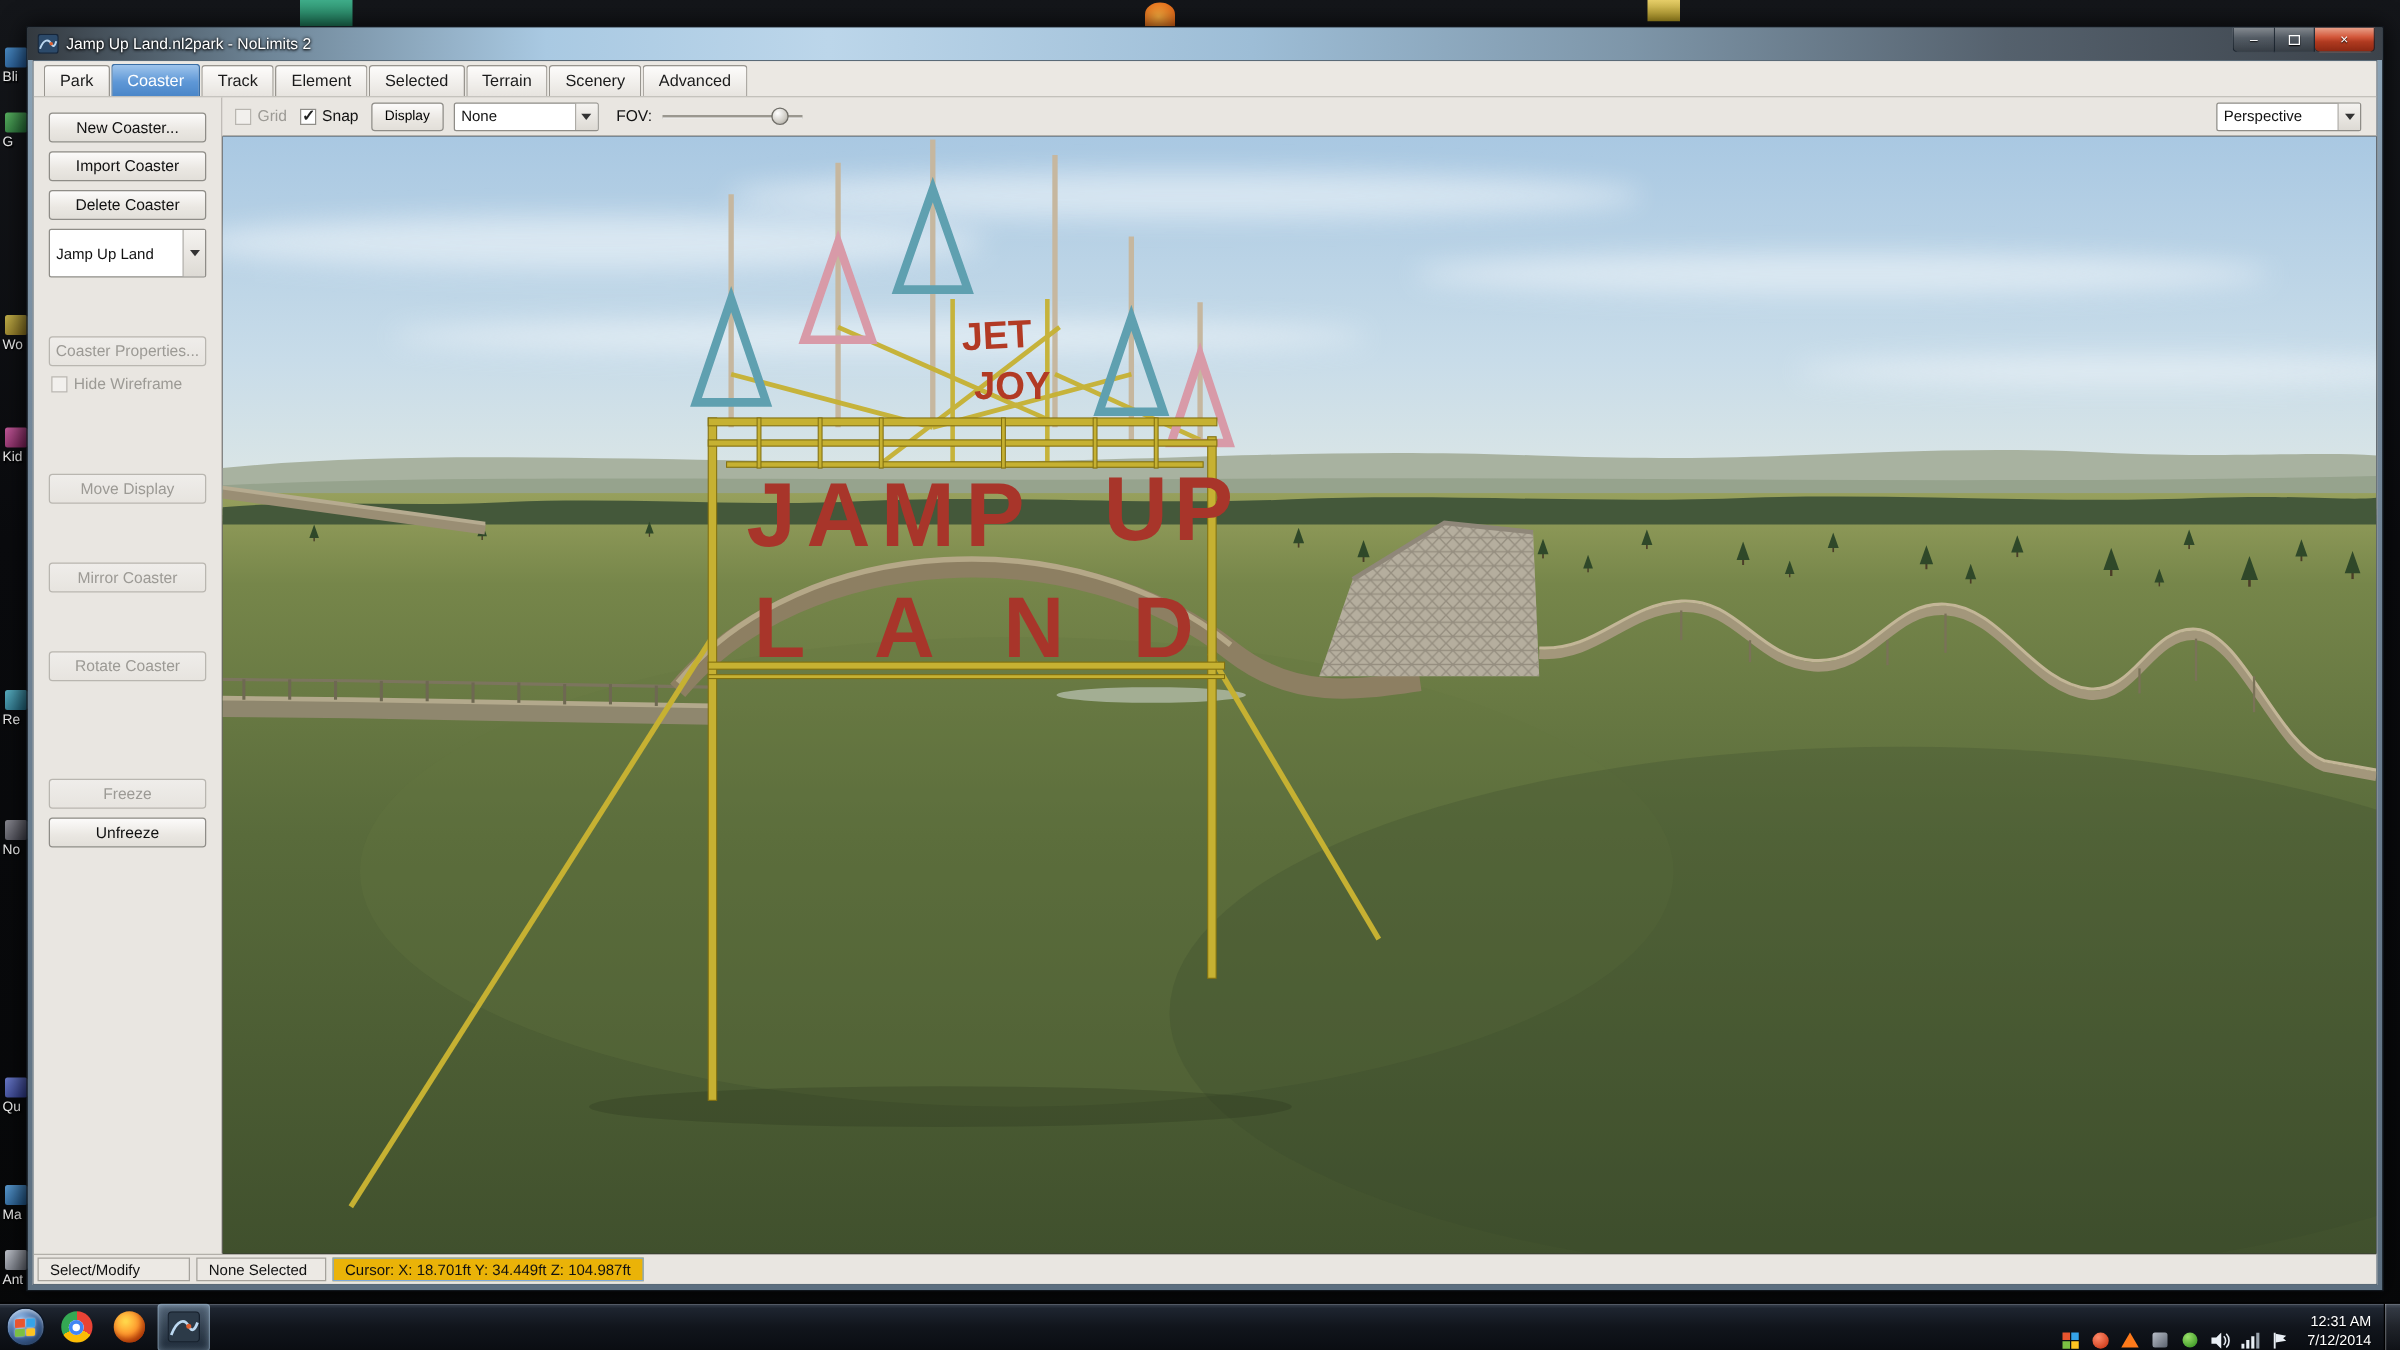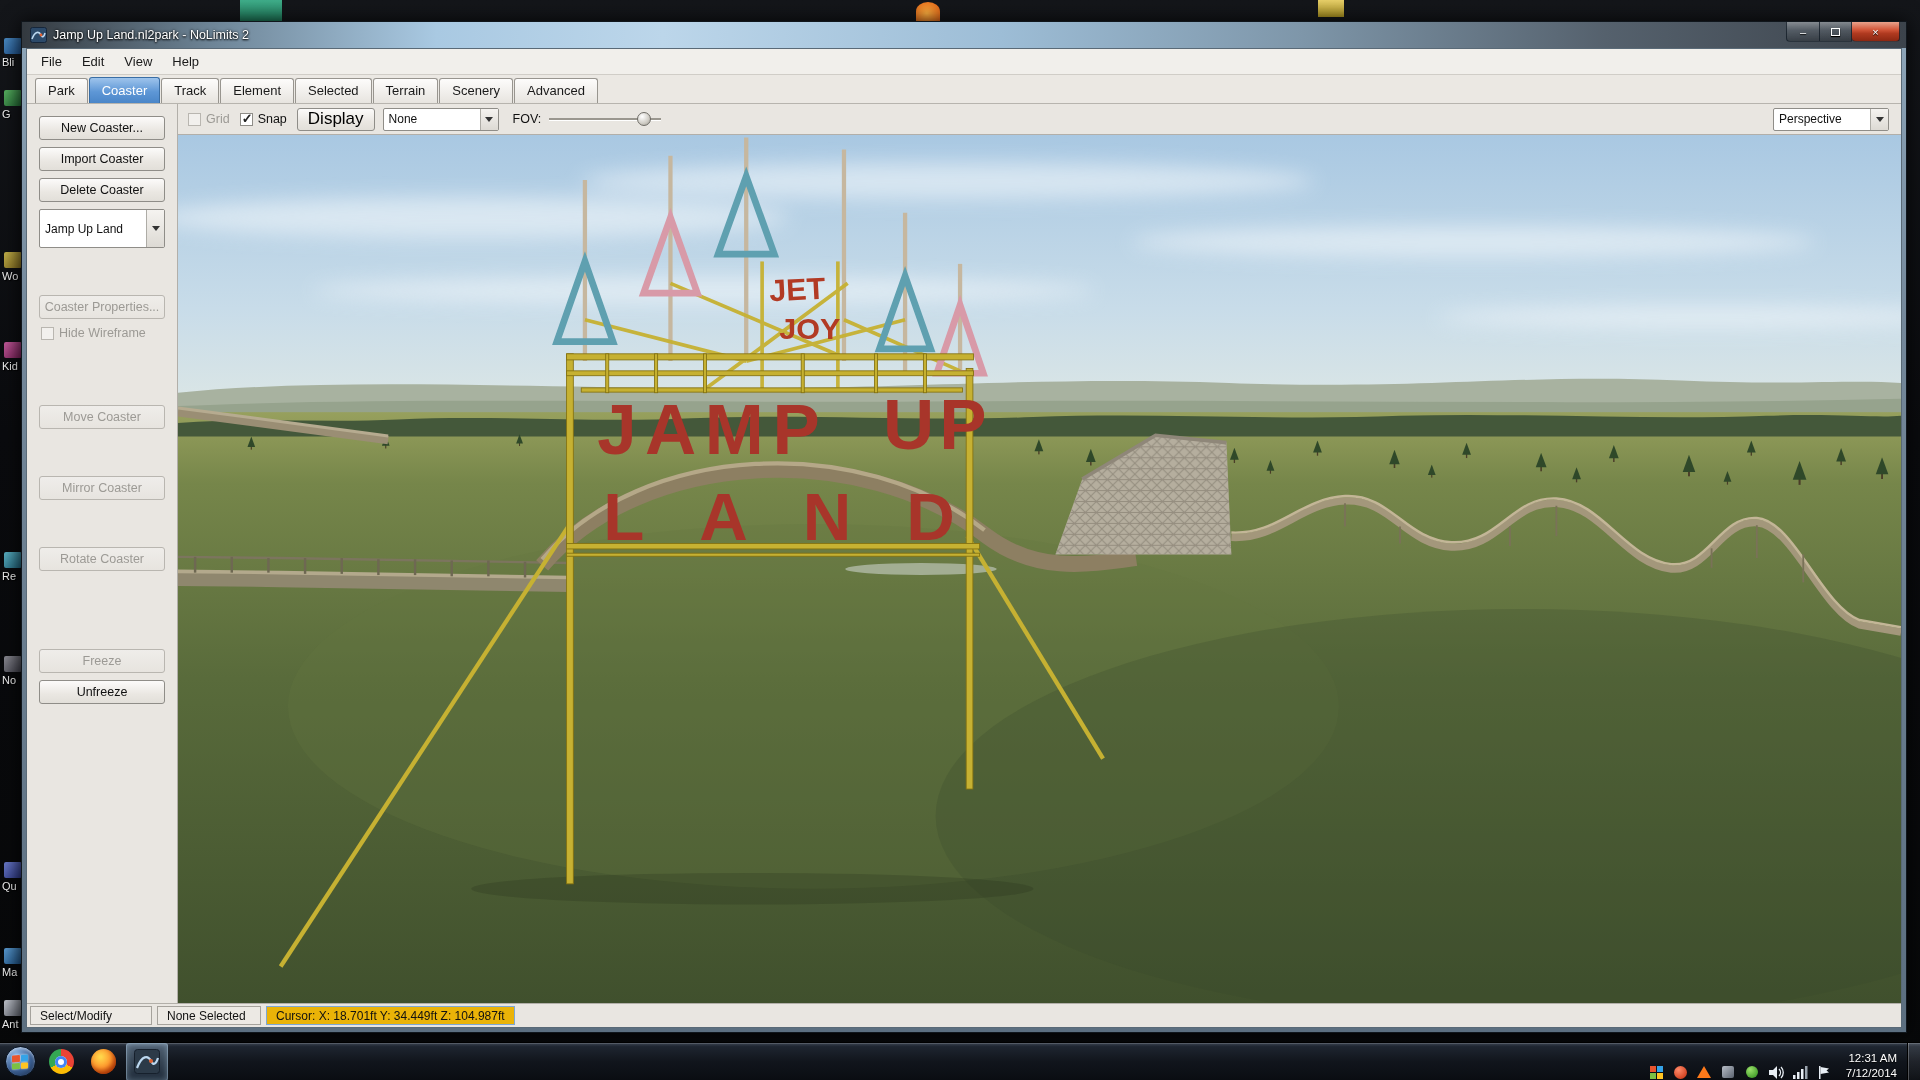--- a/index.html
+++ b/index.html
@@ -76,21 +76,21 @@
   .checkbox.checked::after { content:"✓"; position:absolute; left:1px; top:-3px; font-size:13px; color:#222; font-weight:bold; }
   .check-label { font-size:12.5px; color:#111; }
   .check-label.disabled { color:#9c9a95; }
   .gap-sm { height:8px; } .gap-lg { height:24px; }
 
   
   .main { flex:1; display:flex; flex-direction:column; min-width:0; min-height:0; }
   .toolbar { height:31px; flex:0 0 31px; background:#e9e6e1; border-bottom:1px solid #b2afa9;
              display:flex; align-items:center; padding:0 10px; font-size:12.5px; color:#111; }
   .toolbar .check-row { margin:0 10px 0 0; }
-  .tb-btn { height:23px; padding:0 10px; font-size:17px; margin-right:8px;
+  .tb-btn { height:23px; padding:0 10px; font-size:11px; margin-right:8px;
             background:linear-gradient(180deg,#fcfbfa,#eae7e2 60%,#e2dfd9);
             border:1px solid #8f8d88; border-radius:3px; }
   .tb-combo { width:116px; height:23px; background:#fff; border:1px solid #8f8d88; border-radius:2px;
             display:flex; align-items:center; margin-right:14px; }
   .tb-combo .combo-text { flex:1; font-size:12px; padding-left:5px; }
   .fov-label { margin-right:8px; }
   .slider { position:relative; width:112px; height:18px; margin-right:10px; }
   .slider .track { position:absolute; left:0; right:0; top:8px; height:3px; background:#9a978f;
             border-bottom:1px solid #fff; }
   .slider .thumb { position:absolute; top:2px; left:78%; width:14px; height:14px; border-radius:50%;
@@ -207,26 +207,20 @@
             <span class="max-glyph"></span>
           </div>
         <div class="cap-btn close">
             <span>×</span>
           </div>
       </div>
     </div>
 
     <div class="win-inner">
 
-      <div class="menubar">
-        <span class="menu-item">File</span>
-        <span class="menu-item">Edit</span>
-        <span class="menu-item">View</span>
-        <span class="menu-item">Help</span>
-      </div>
 
       <div class="tabbar">
         <div class="tab">Park</div>
         <div class="tab active">Coaster</div>
         <div class="tab">Track</div>
         <div class="tab">Element</div>
         <div class="tab">Selected</div>
         <div class="tab">Terrain</div>
         <div class="tab">Scenery</div>
         <div class="tab">Advanced</div>
@@ -243,21 +237,21 @@
             <span class="combo-arrow-box">
                 <span class="arrow-down"></span>
               </span>
           </div>
           <button class="sbtn disabled" disabled="">Coaster Properties...</button>
           <div class="check-row">
             <span class="checkbox disabled"></span>
             <span class="check-label disabled">Hide Wireframe</span>
           </div>
           <div class="gap-sm"></div>
-          <button class="sbtn disabled" disabled="">Move Coaster</button>
+          <button class="sbtn disabled" disabled="">Move Display</button>
           <button class="sbtn disabled" disabled="">Mirror Coaster</button>
           <button class="sbtn disabled" disabled="">Rotate Coaster</button>
           <div class="gap-lg"></div>
           <button class="sbtn disabled" disabled="">Freeze</button>
           <button class="sbtn">Unfreeze</button>
         </div>
 
         <div class="main">
 
           <div class="toolbar">

